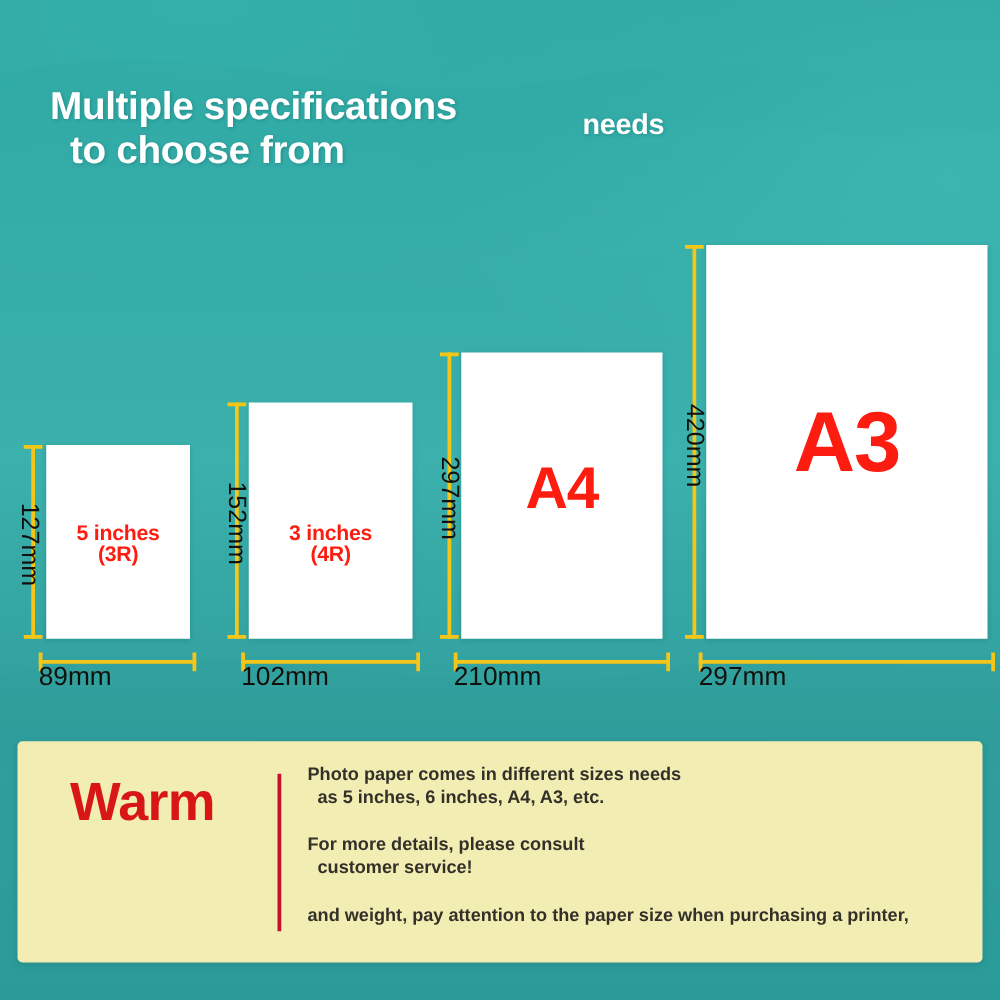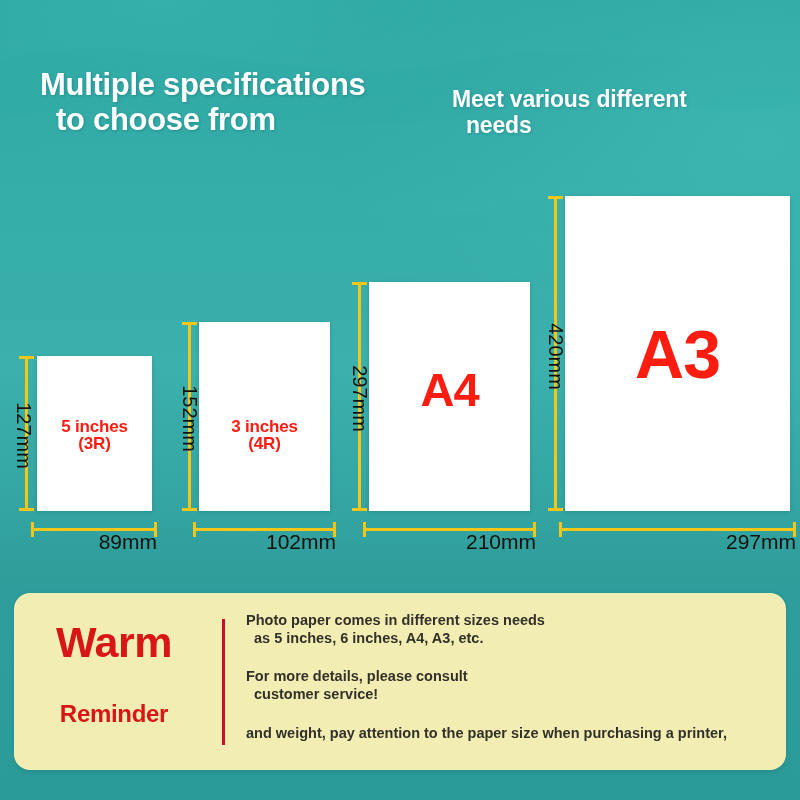--- a/index.html
+++ b/index.html
@@ -105,31 +105,31 @@
     font-size: 20px;
     font-weight: normal;
     white-space: nowrap;
     transform-origin: center center;
     transform: rotate(90deg);
   }
   .hlabel {
     position: absolute;
     color: #12100c;
     font-size: 21px;
-    text-align: right;
+    text-align: left;
     white-space: nowrap;
   }
 
   
   .panel {
     position: absolute;
     left: 14px; top: 593px;
     width: 772px; height: 177px;
     background: #f2eeb3;
-    border-radius: 16px;
+    border-radius: 4px;
     box-shadow: 0 2px 5px rgba(0,60,60,0.15);
   }
   .panel-title {
     position: absolute;
     left: 0; top: 28px;
     width: 200px;
     text-align: center;
     color: #d81616;
     font-weight: bold;
   }
@@ -176,21 +176,20 @@
       <path d="M0,110 C200,70 360,140 540,104 C680,76 730,120 800,100 L800,180 L0,180 Z" fill="#2b9795" opacity="0.6"></path>
     </svg>
   </div>
 
   <div class="head-main">
     <span>Multiple specifications</span>
     <span class="l2">to choose from</span>
   </div>
 
   <div class="head-sub">
-    <span>Meet various different</span>
     <span class="l2">needs</span>
   </div>
 
   <div class="sheet" style="left:37px; top:356px; width:115px; height:155px;">
     <div class="sheet-label small" style="top:62px;">5 inches
 (3R)</div>
   </div>
   <div class="dim-v" style="left:18px; top:356px; width:16px; height:155px;">
     <div class="line"></div>
       <div class="cap t"></div>
@@ -249,21 +248,20 @@
   <div class="dim-h" style="left:559px; top:521px; width:237px; height:16px;">
     <div class="line"></div>
       <div class="cap l"></div>
       <div class="cap r"></div>
   </div>
   <div class="hlabel" style="left:559px; top:530px; width:237px;">297mm</div>
 
   <div class="panel">
     <div class="panel-title">
       <div class="t1">Warm</div>
-      <span class="t2">Reminder</span>
     </div>
     <div class="panel-divider"></div>
     <div class="panel-body">
       <p>
         <span>Photo paper comes in different sizes needs</span>
         <span class="l2">as 5 inches, 6 inches, A4, A3, etc.</span>
       </p>
       <p>
         <span>For more details, please consult</span>
         <span class="l2">customer service!</span>

